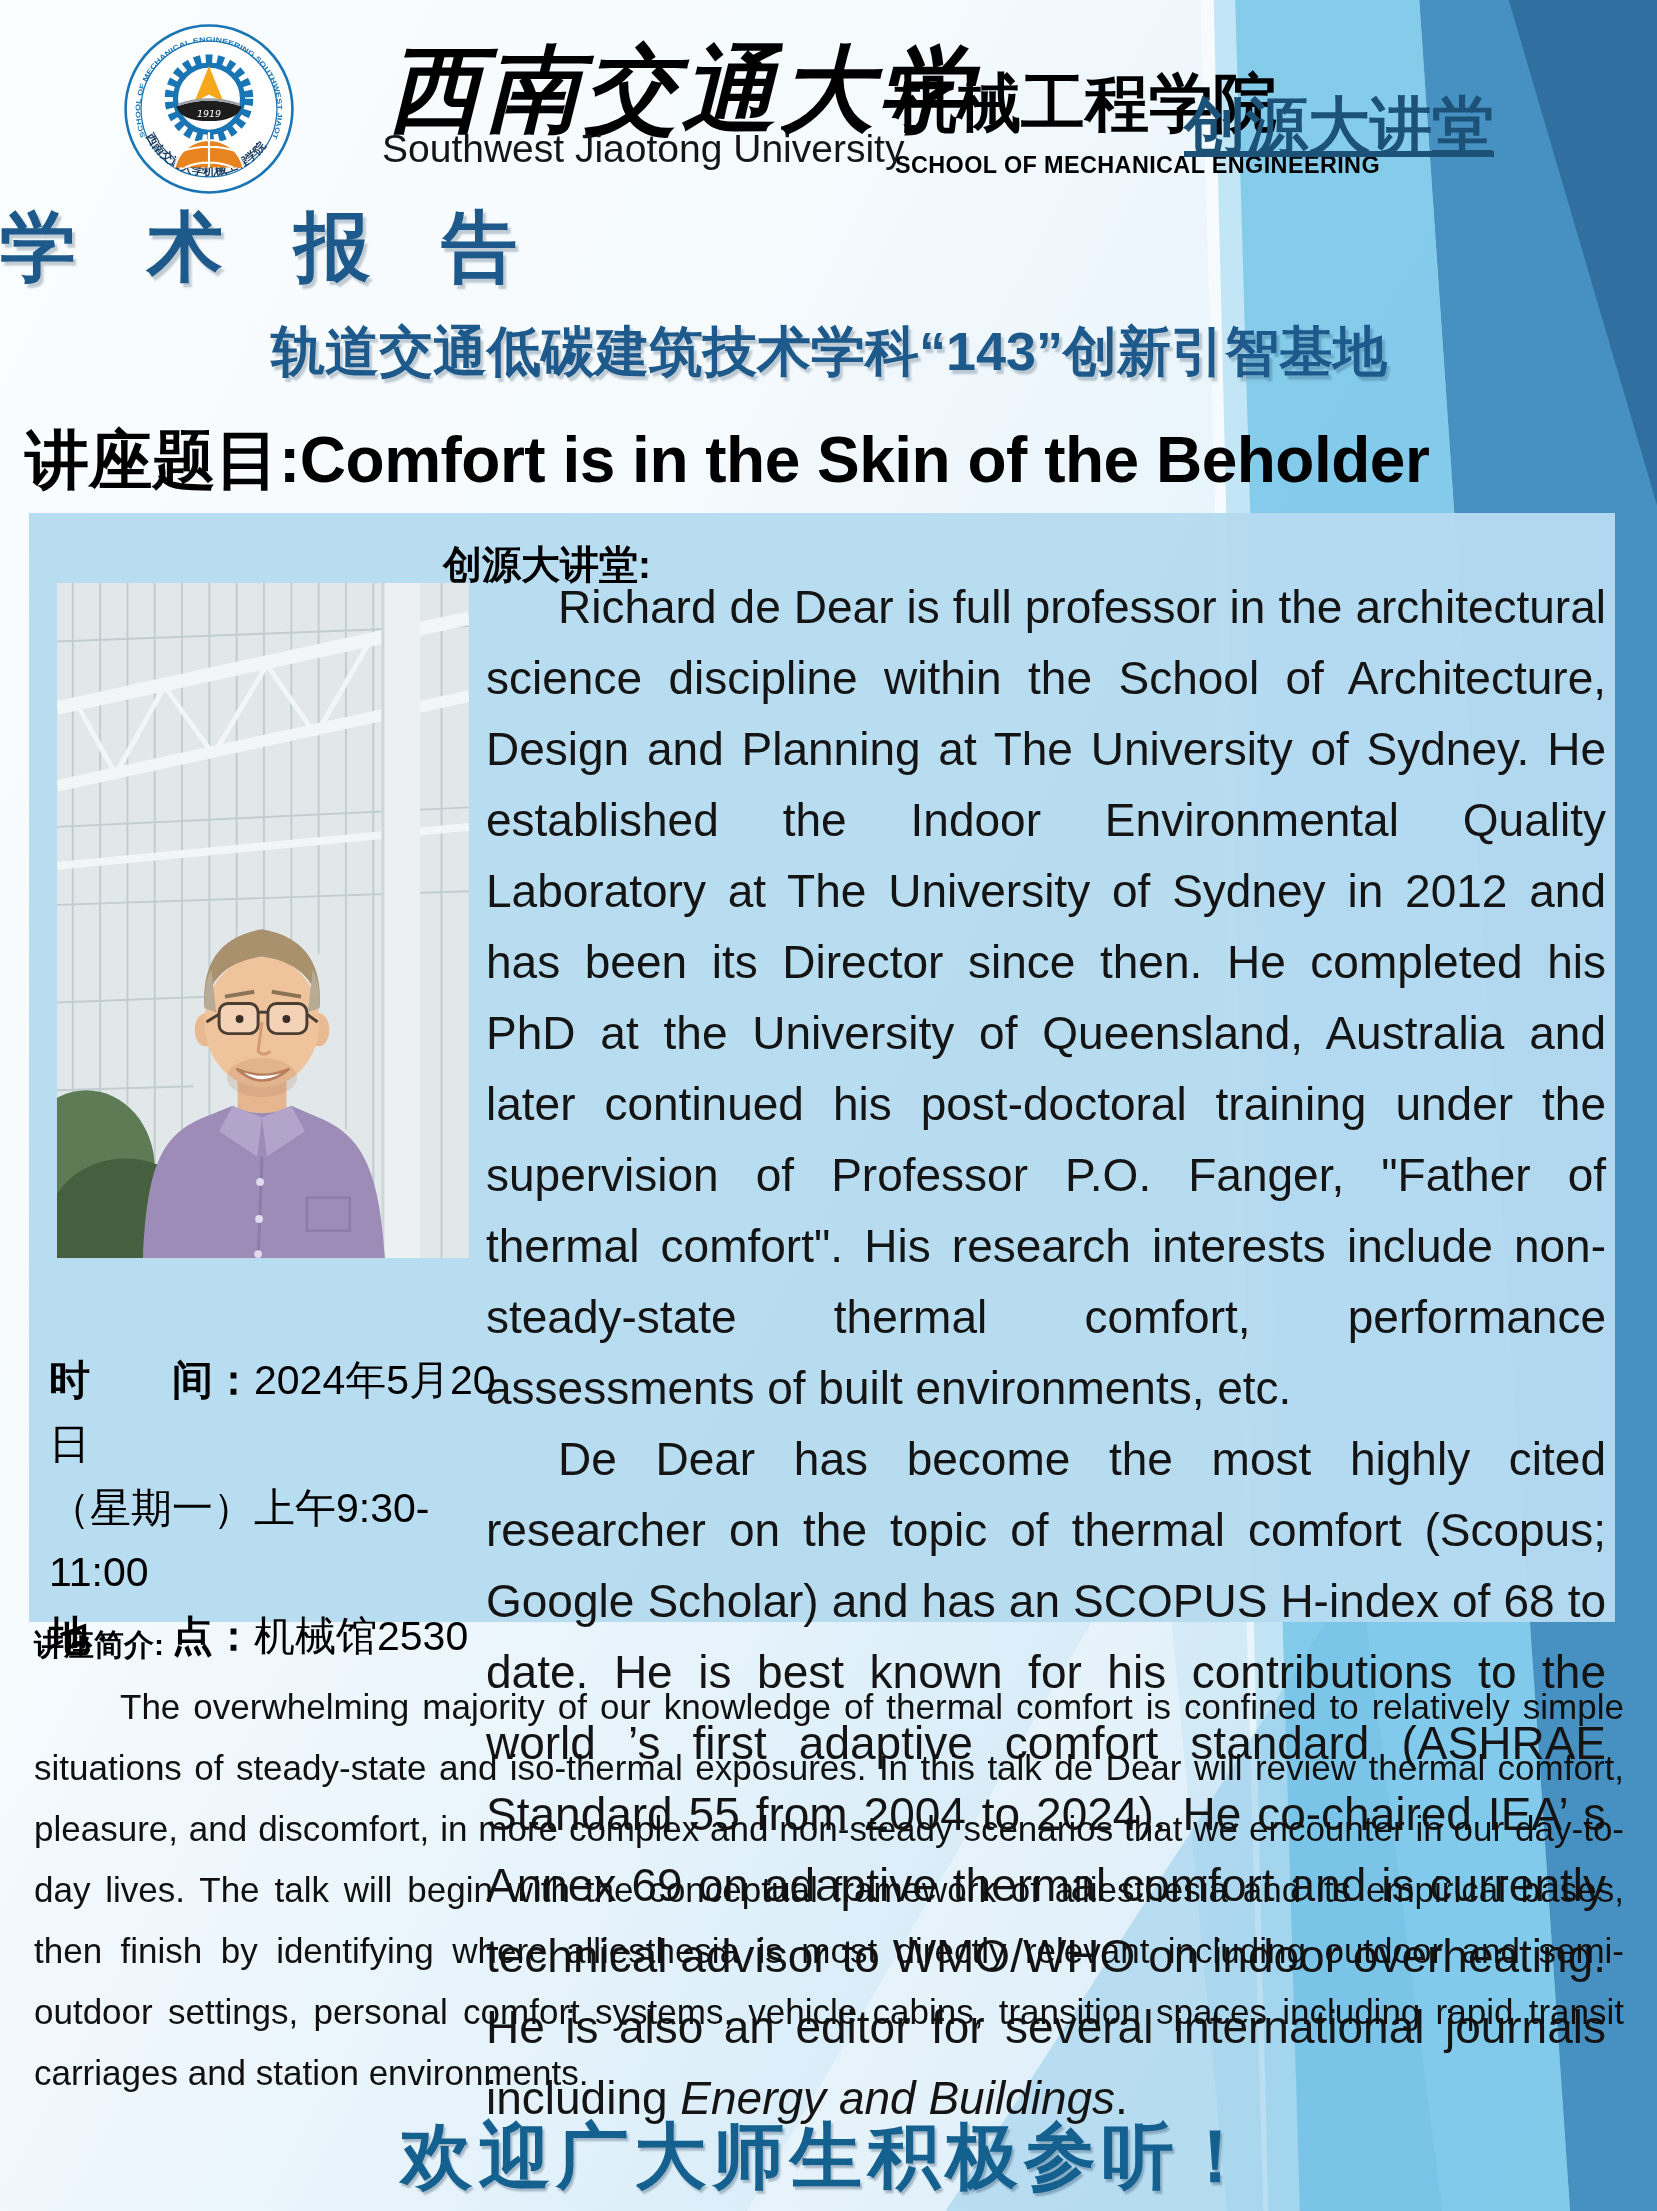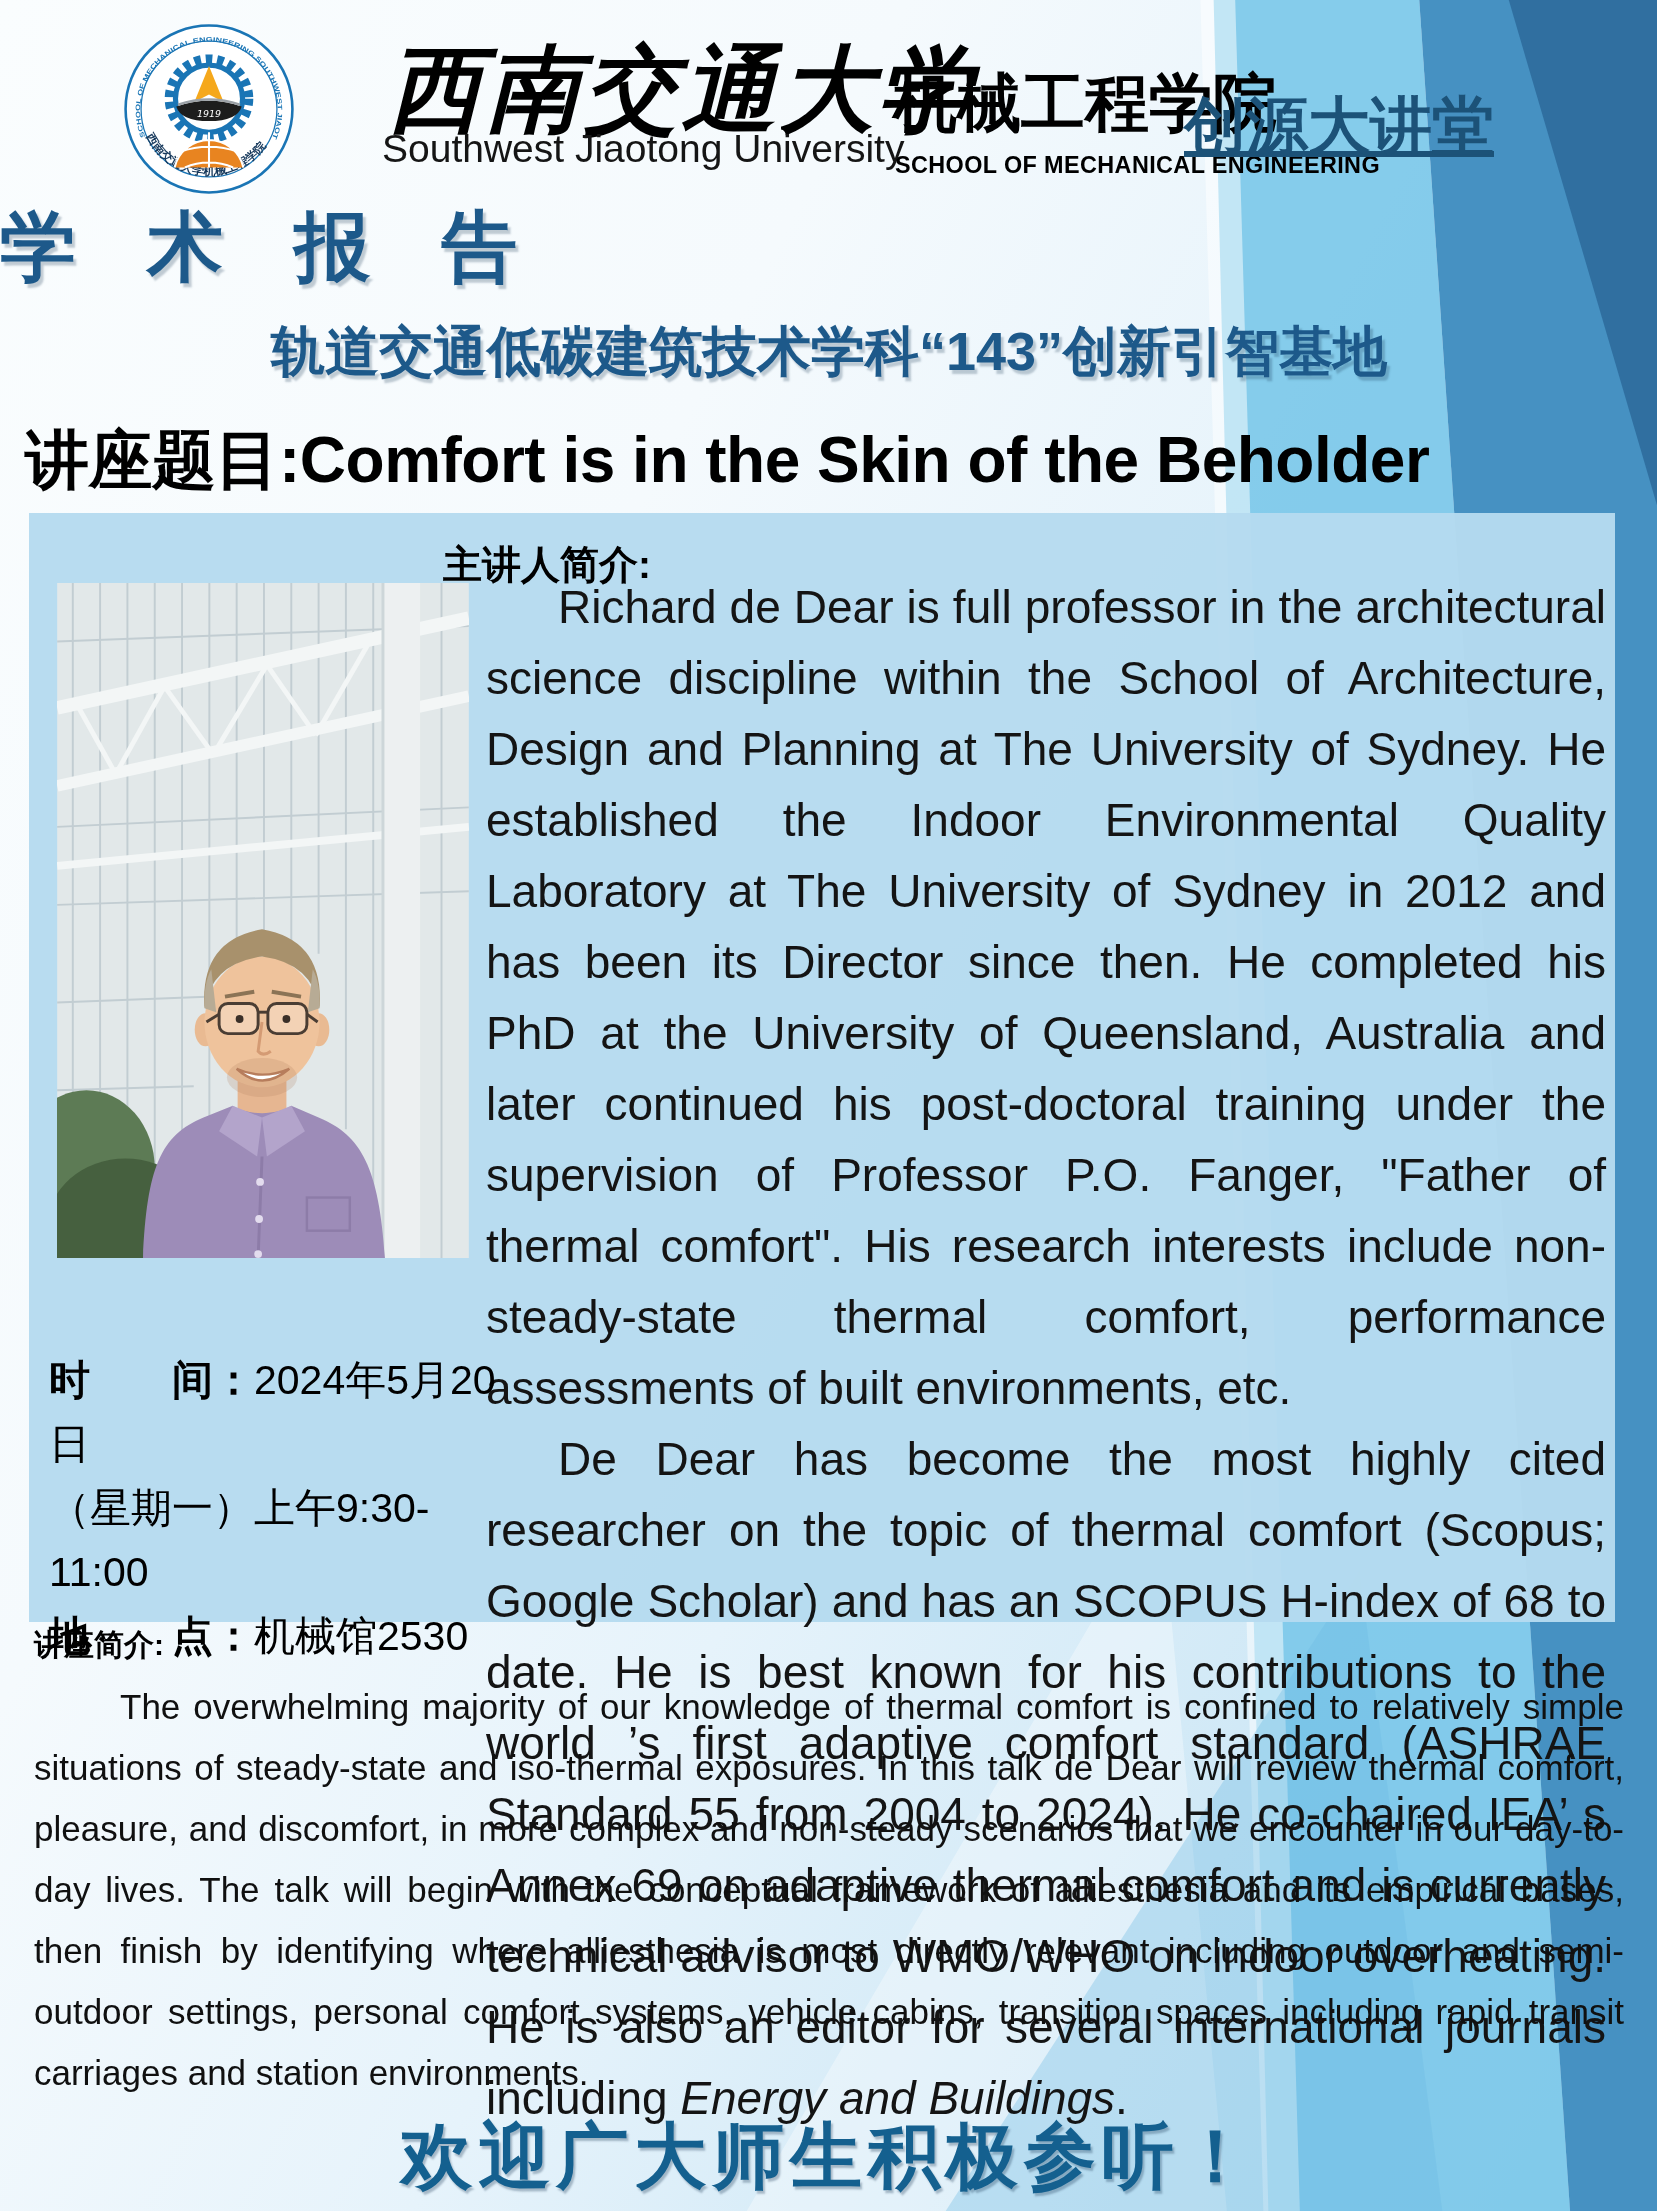--- a/index.html
+++ b/index.html
@@ -96,21 +96,21 @@
   <div class="abs uni-en">Southwest Jiaotong University</div>
   <div class="abs school-cn">机械工程学院</div>
   <div class="abs school-en">SCHOOL OF MECHANICAL ENGINEERING</div>
   <div class="abs series">创源大讲堂</div>
 
   <div class="abs report-title">学 术 报 告</div>
   <div class="abs subtitle">轨道交通低碳建筑技术学科“143”创新引智基地</div>
   <div class="abs lecture-title">讲座题目:Comfort is in the Skin of the Beholder</div>
 
   <div class="abs panel"></div>
-  <div class="abs speaker-heading">主讲人简介:</div>
+  <div class="abs speaker-heading">创源大讲堂:</div>
 
   <svg class="abs photo" width="412" height="675" viewBox="0 0 422 692">
     <rect width="422" height="692" fill="#e2e8e9"></rect>
 
     <g stroke="#c2cdd2" stroke-width="2">
       <line x1="16" y1="0" x2="16" y2="692"></line>
         <line x1="44" y1="0" x2="44" y2="692"></line>
       <line x1="72" y1="0" x2="72" y2="692"></line>
         <line x1="100" y1="0" x2="100" y2="692"></line>
       <line x1="128" y1="0" x2="128" y2="692"></line>

